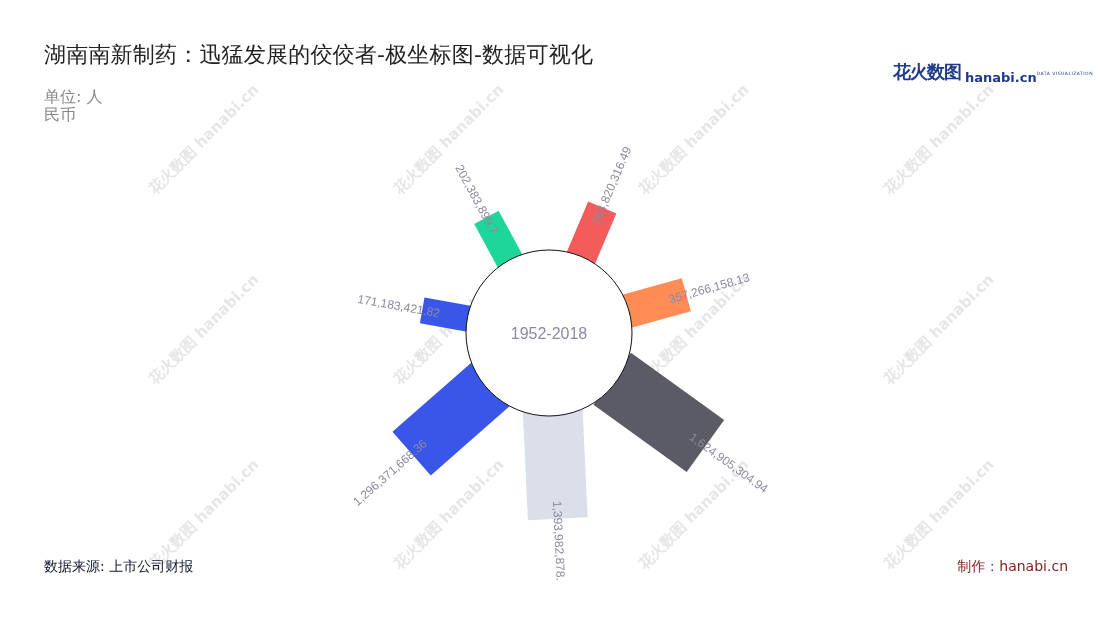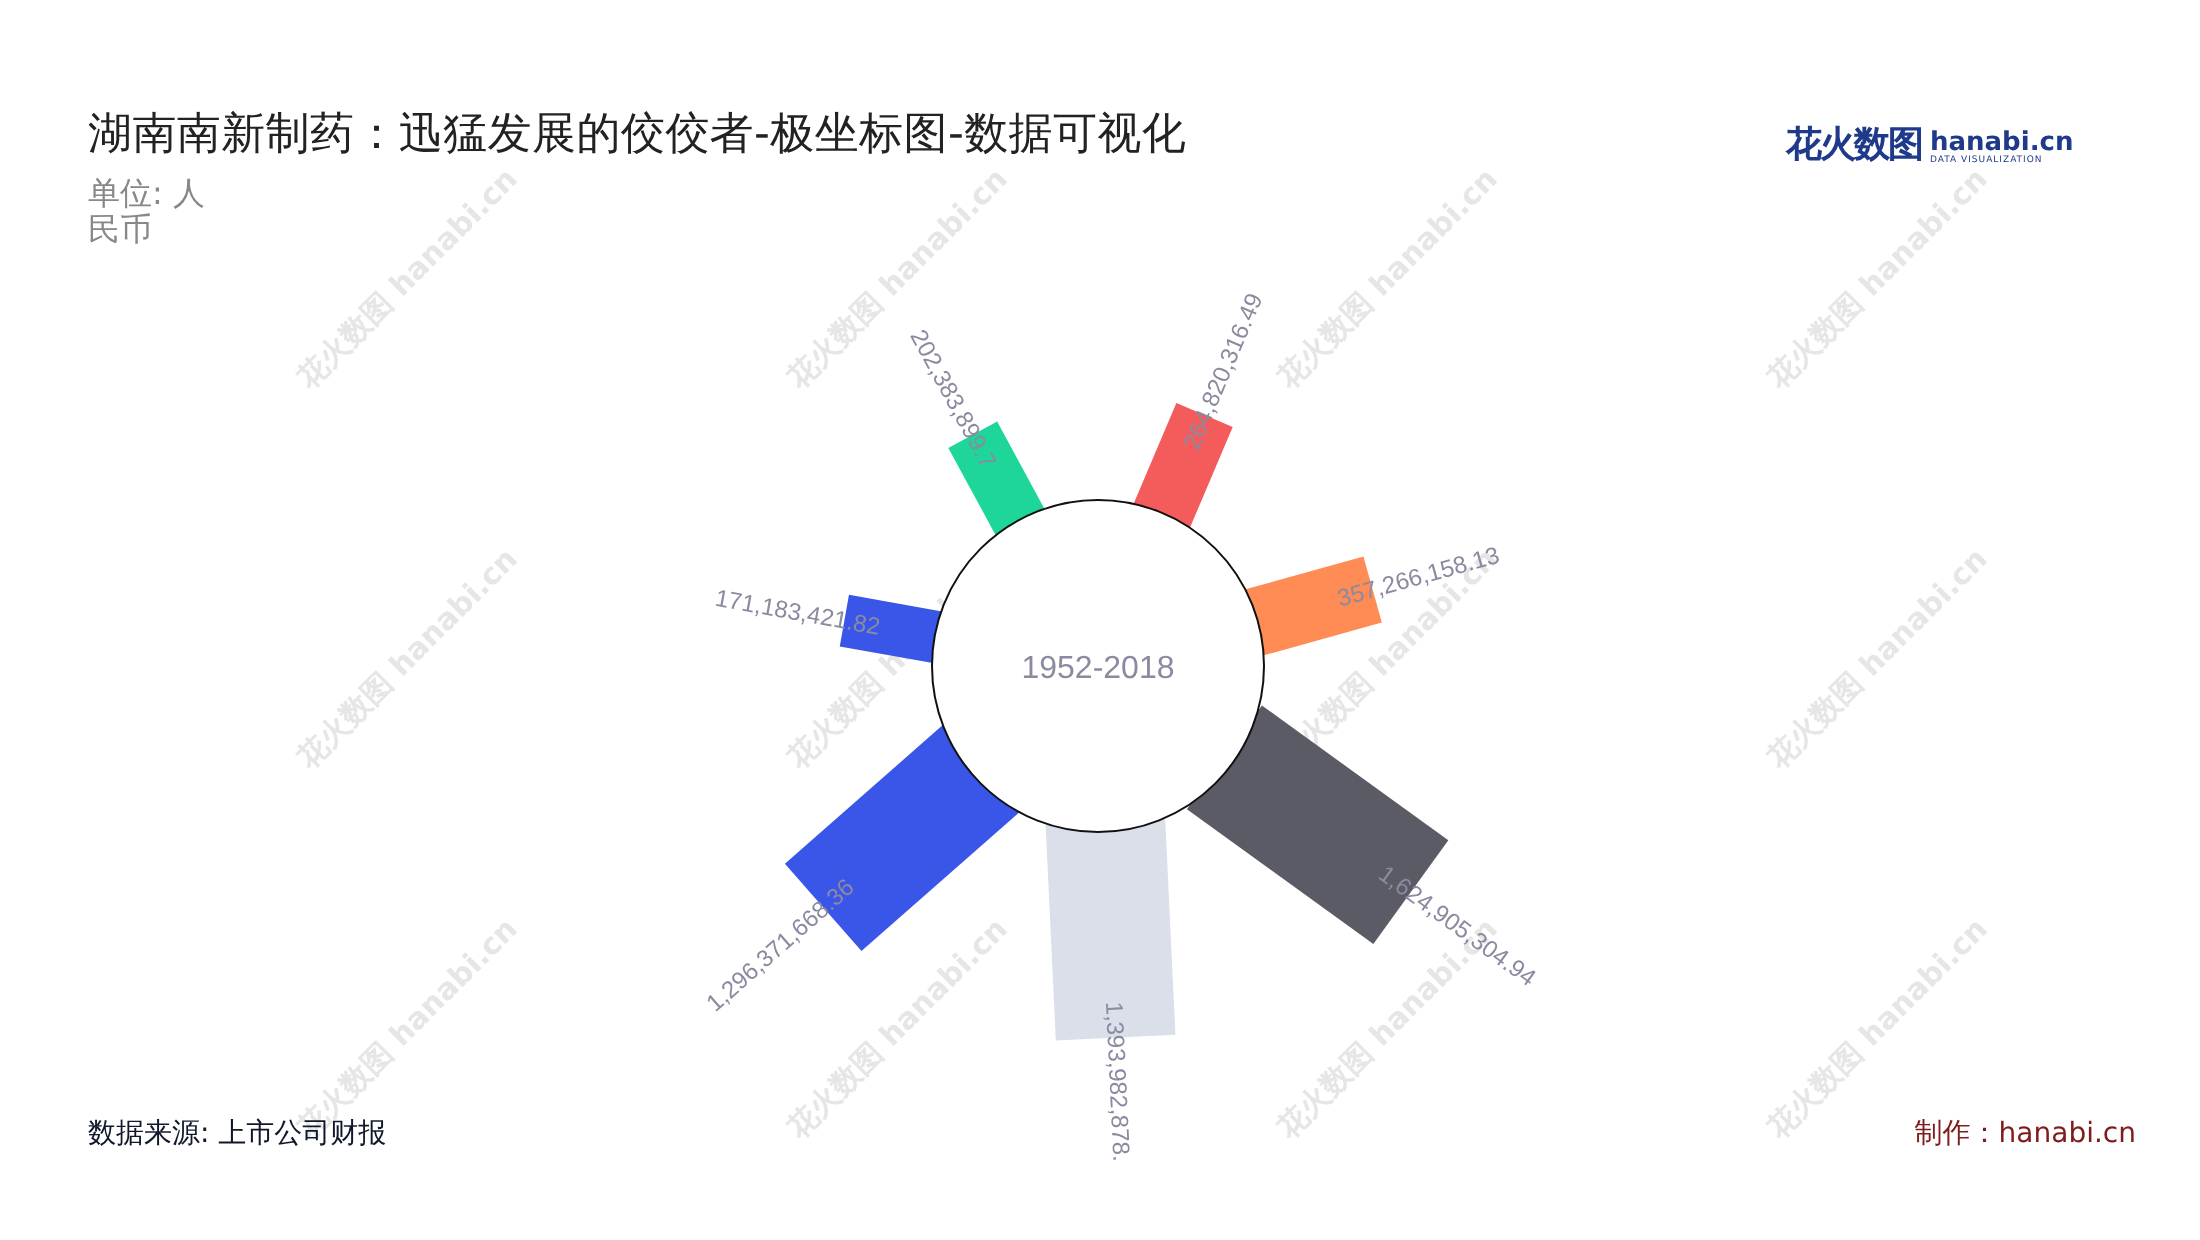--- a/index.html
+++ b/index.html
@@ -1,21 +1,21 @@
 <!DOCTYPE html>
 <html><head>
 <meta charset="utf-8">
 <style>
   html,body{margin:0;padding:0;background:#fff;}
   body{width:1100px;height:620px;position:relative;overflow:hidden;font-family:"DejaVu Sans","Liberation Sans",sans-serif;}
-  .title{position:absolute;left:44px;top:52px;font-size:22px;color:#222;letter-spacing:0.2px;}
+  .title{position:absolute;left:44px;top:40px;font-size:22px;color:#222;letter-spacing:0.2px;}
   .unit{position:absolute;left:44px;top:88px;width:70px;font-size:16px;line-height:18px;color:#888;}
   .logo{position:absolute;left:893px;top:60px;display:flex;align-items:flex-end;}
   .logo-cn{font-size:18px;font-weight:bold;color:#1f3a8a;letter-spacing:-1px;}
-  .logo-en{margin-left:4px;display:flex;flex-direction:column;}
+  .logo-en{margin-left:4px;display:flex;flex-direction:row;}
   .logo-en .big{font-size:13px;font-weight:bold;color:#1f3a8a;line-height:13px;}
   .logo-en .small{font-size:4.5px;color:#1f3a8a;letter-spacing:0.5px;line-height:6px;}
   .footer-left{position:absolute;left:44px;top:558px;font-size:14px;color:#0f172a;}
   .footer-right{position:absolute;right:32px;top:558px;font-size:14px;color:#7f1d1d;}
   .wm{position:absolute;font-size:15px;color:#e6e6e6;transform:rotate(-45deg);white-space:nowrap;font-weight:bold;pointer-events:none;}
   svg{position:absolute;left:0;top:0;}
 </style>
 </head>
 <body>
 

